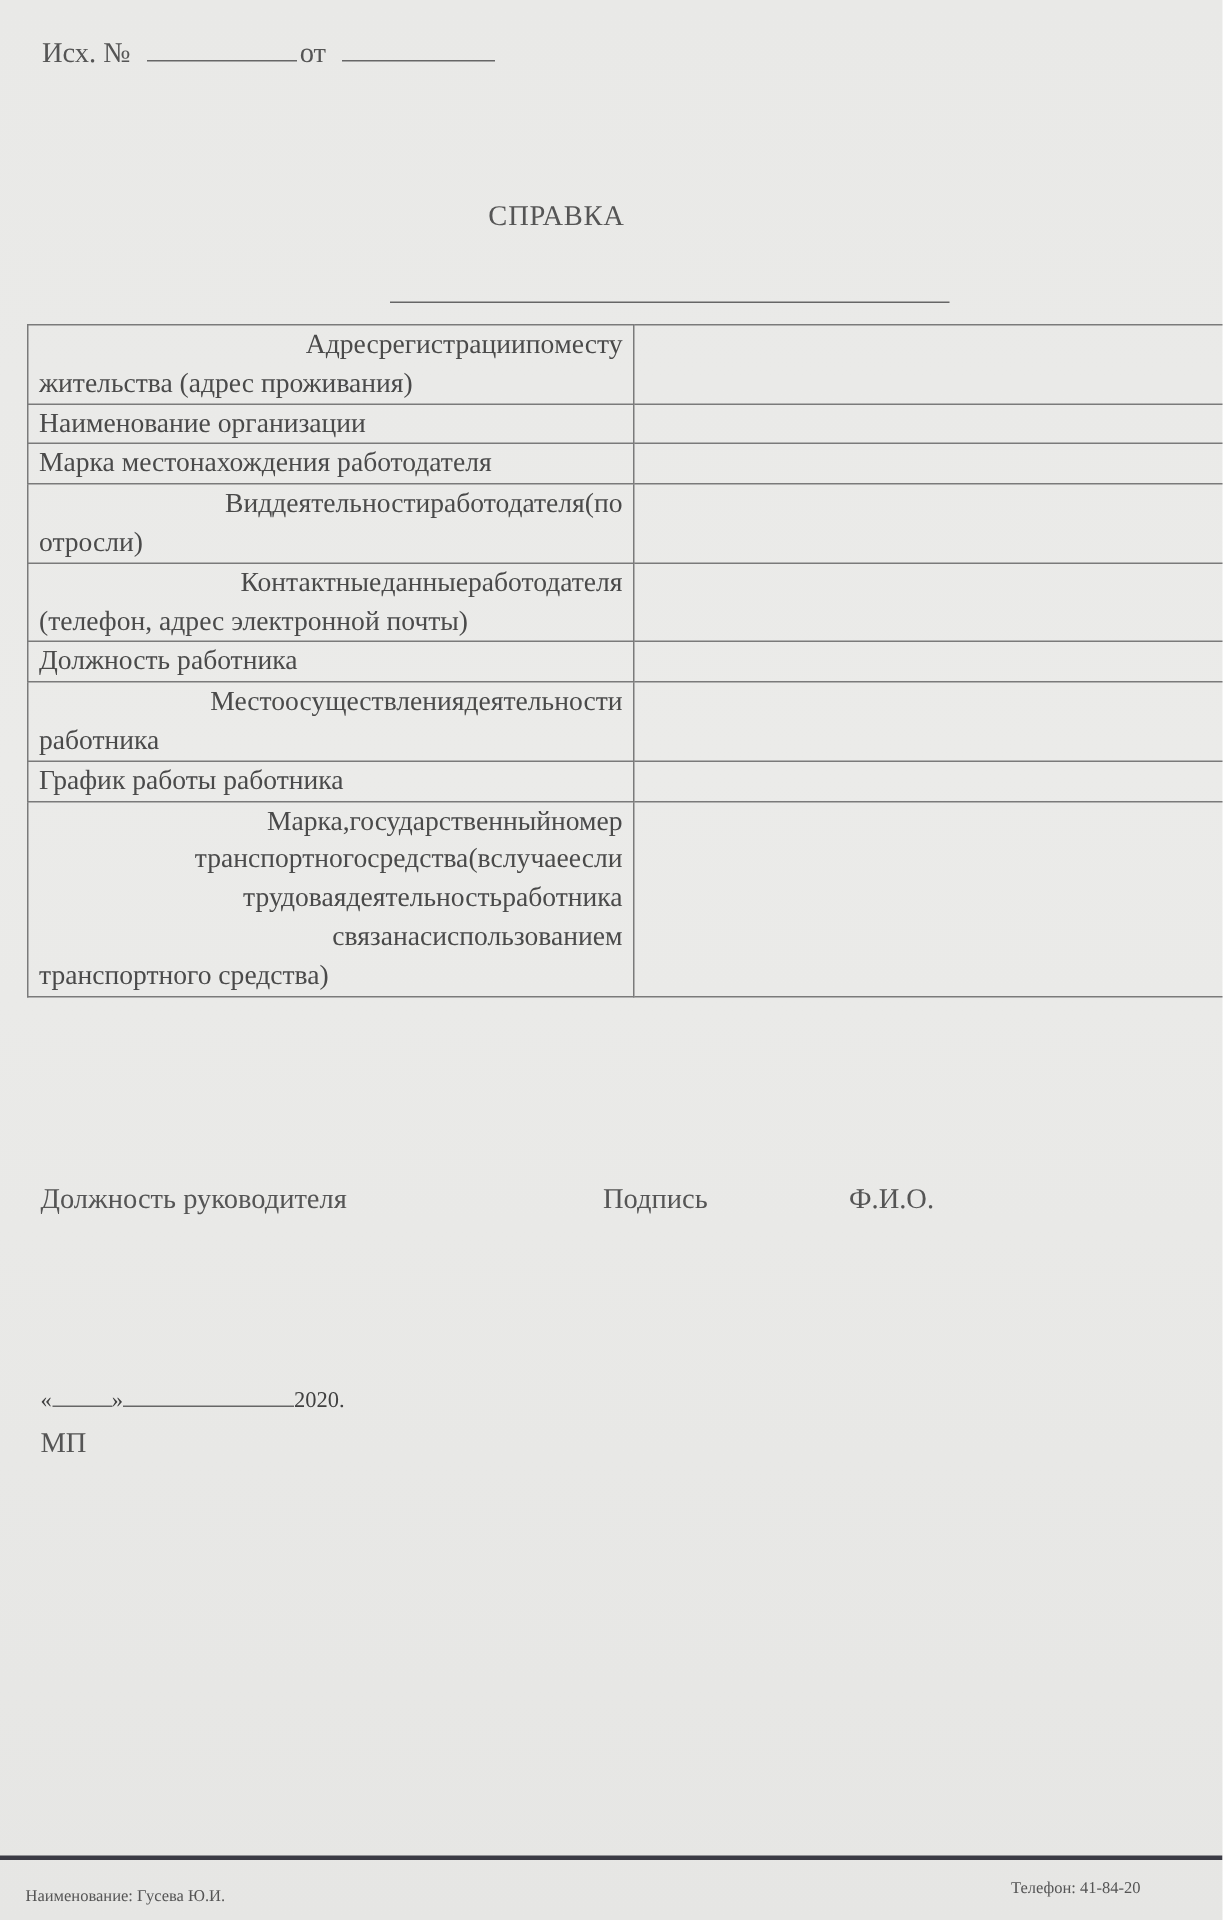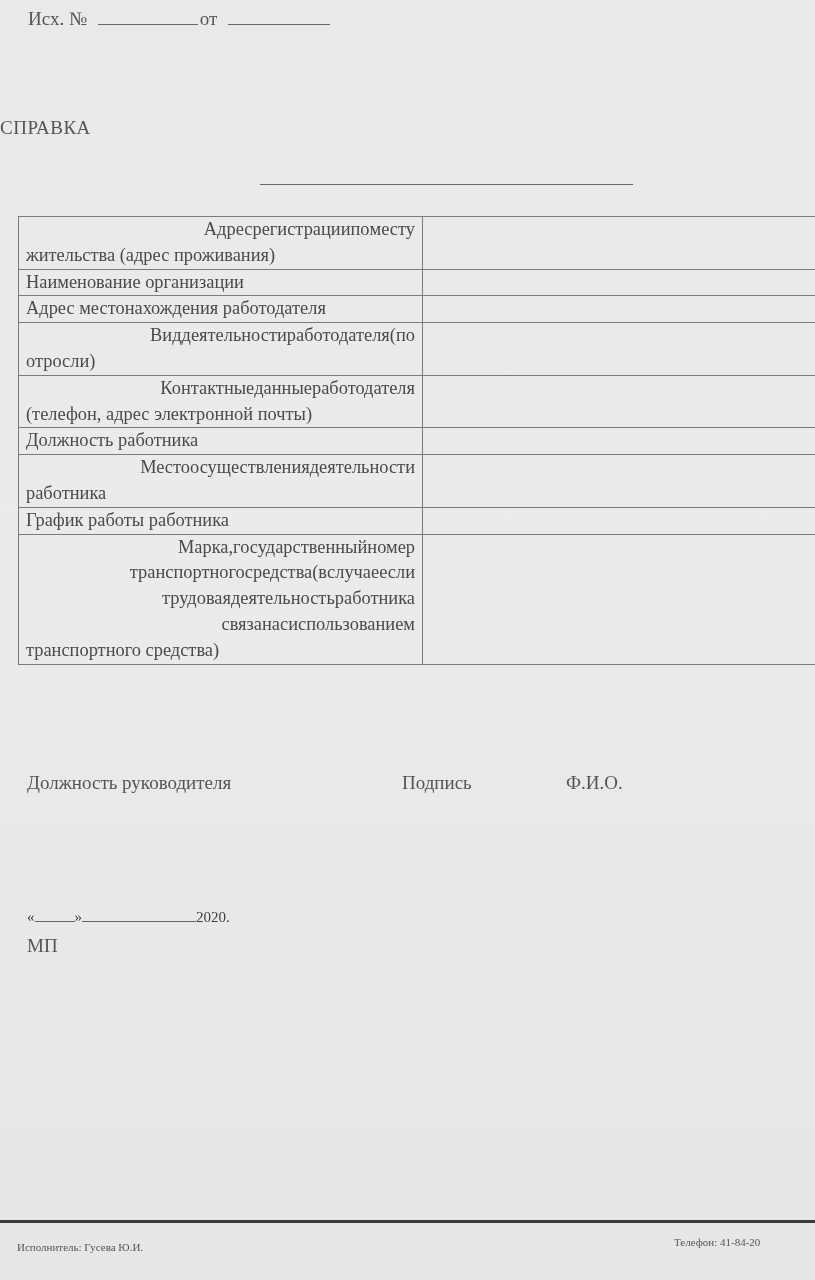--- a/index.html
+++ b/index.html
@@ -2,24 +2,24 @@
 <html><head>
 <meta charset="utf-8">
 <style>
   html, body { margin:0; padding:0; }
   body {
     width:815px; height:1280px; overflow:hidden; position:relative;
     background: linear-gradient(180deg, #e9e9e7 0%, #ebebe9 40%, #e6e6e4 100%);
     font-family: "Liberation Serif", "DejaVu Serif", serif;
     color:#4a4a4a;
   }
-  .abs { position:absolute; }
+  .abs { position:absolute;margin-top:17px; }
   .ref-line { top:8px; left:28px; font-size:19px; color:#555; white-space:nowrap; }
   .blank { display:inline-block; border-bottom:1.5px solid #666; vertical-align:baseline; height:0; }
-  .title { top:117px; left:0; width:742px; text-align:left; font-size:19px; letter-spacing:0.5px; color:#555; }
+  .title { top:117px; left:0; width:742px; text-align:center; font-size:19px; letter-spacing:0.5px; color:#555; }
   .title-rule { top:184px; left:260px; width:373px; height:0; border-top:1.5px solid #666; }
   table.form {
     position:absolute; top:216px; left:18px; width:810px;
     border-collapse:collapse; font-size:18.4px; line-height:25.8px; color:#4a4a4a;
   }
   table.form td { border:1px solid #7a7a7a; padding:0 7px; vertical-align:top; }
   td.label { width:389px; text-align:justify; text-align-last:left; }
   td.value { }
   .justify-line { display:flex; justify-content:flex-end; }
   .sig-row { top:772px; font-size:19px; color:#555; }
@@ -56,21 +56,21 @@
         <td class="value"></td>
       </tr>
       <tr>
         <td class="label">
           <div>Наименование организации</div>
         </td>
         <td class="value"></td>
       </tr>
       <tr>
         <td class="label">
-          <div>Адрес местонахождения работодателя</div>
+          <div>Марка местонахождения работодателя</div>
         </td>
         <td class="value"></td>
       </tr>
       <tr>
         <td class="label">
           <div class="justify-line">
             <span>Вид</span>
             <span>деятельности</span>
             <span>работодателя</span>
             <span>(по</span>
@@ -147,14 +147,14 @@
 <div class="abs sig-row" style="left:27px;">Должность руководителя</div>
 <div class="abs sig-row" style="left:402px;">Подпись</div>
 <div class="abs sig-row" style="left:566px;text-align:center;">Ф.И.О.</div>
 
 <div class="abs date-line">
   <span>«</span><span class="blank" style="width:40px;"></span><span>»</span><span class="blank" style="width:114px;"></span><span>2020.</span>
 </div>
 <div class="abs mp">МП</div>
 
 <div class="abs footer-rule"></div>
-<div class="abs footer-left">Исполнитель: Гусева Ю.И.</div>
+<div class="abs footer-left">Наименование: Гусева Ю.И.</div>
 <div class="abs footer-right">Телефон: 41-84-20</div>
 
 </body></html>

